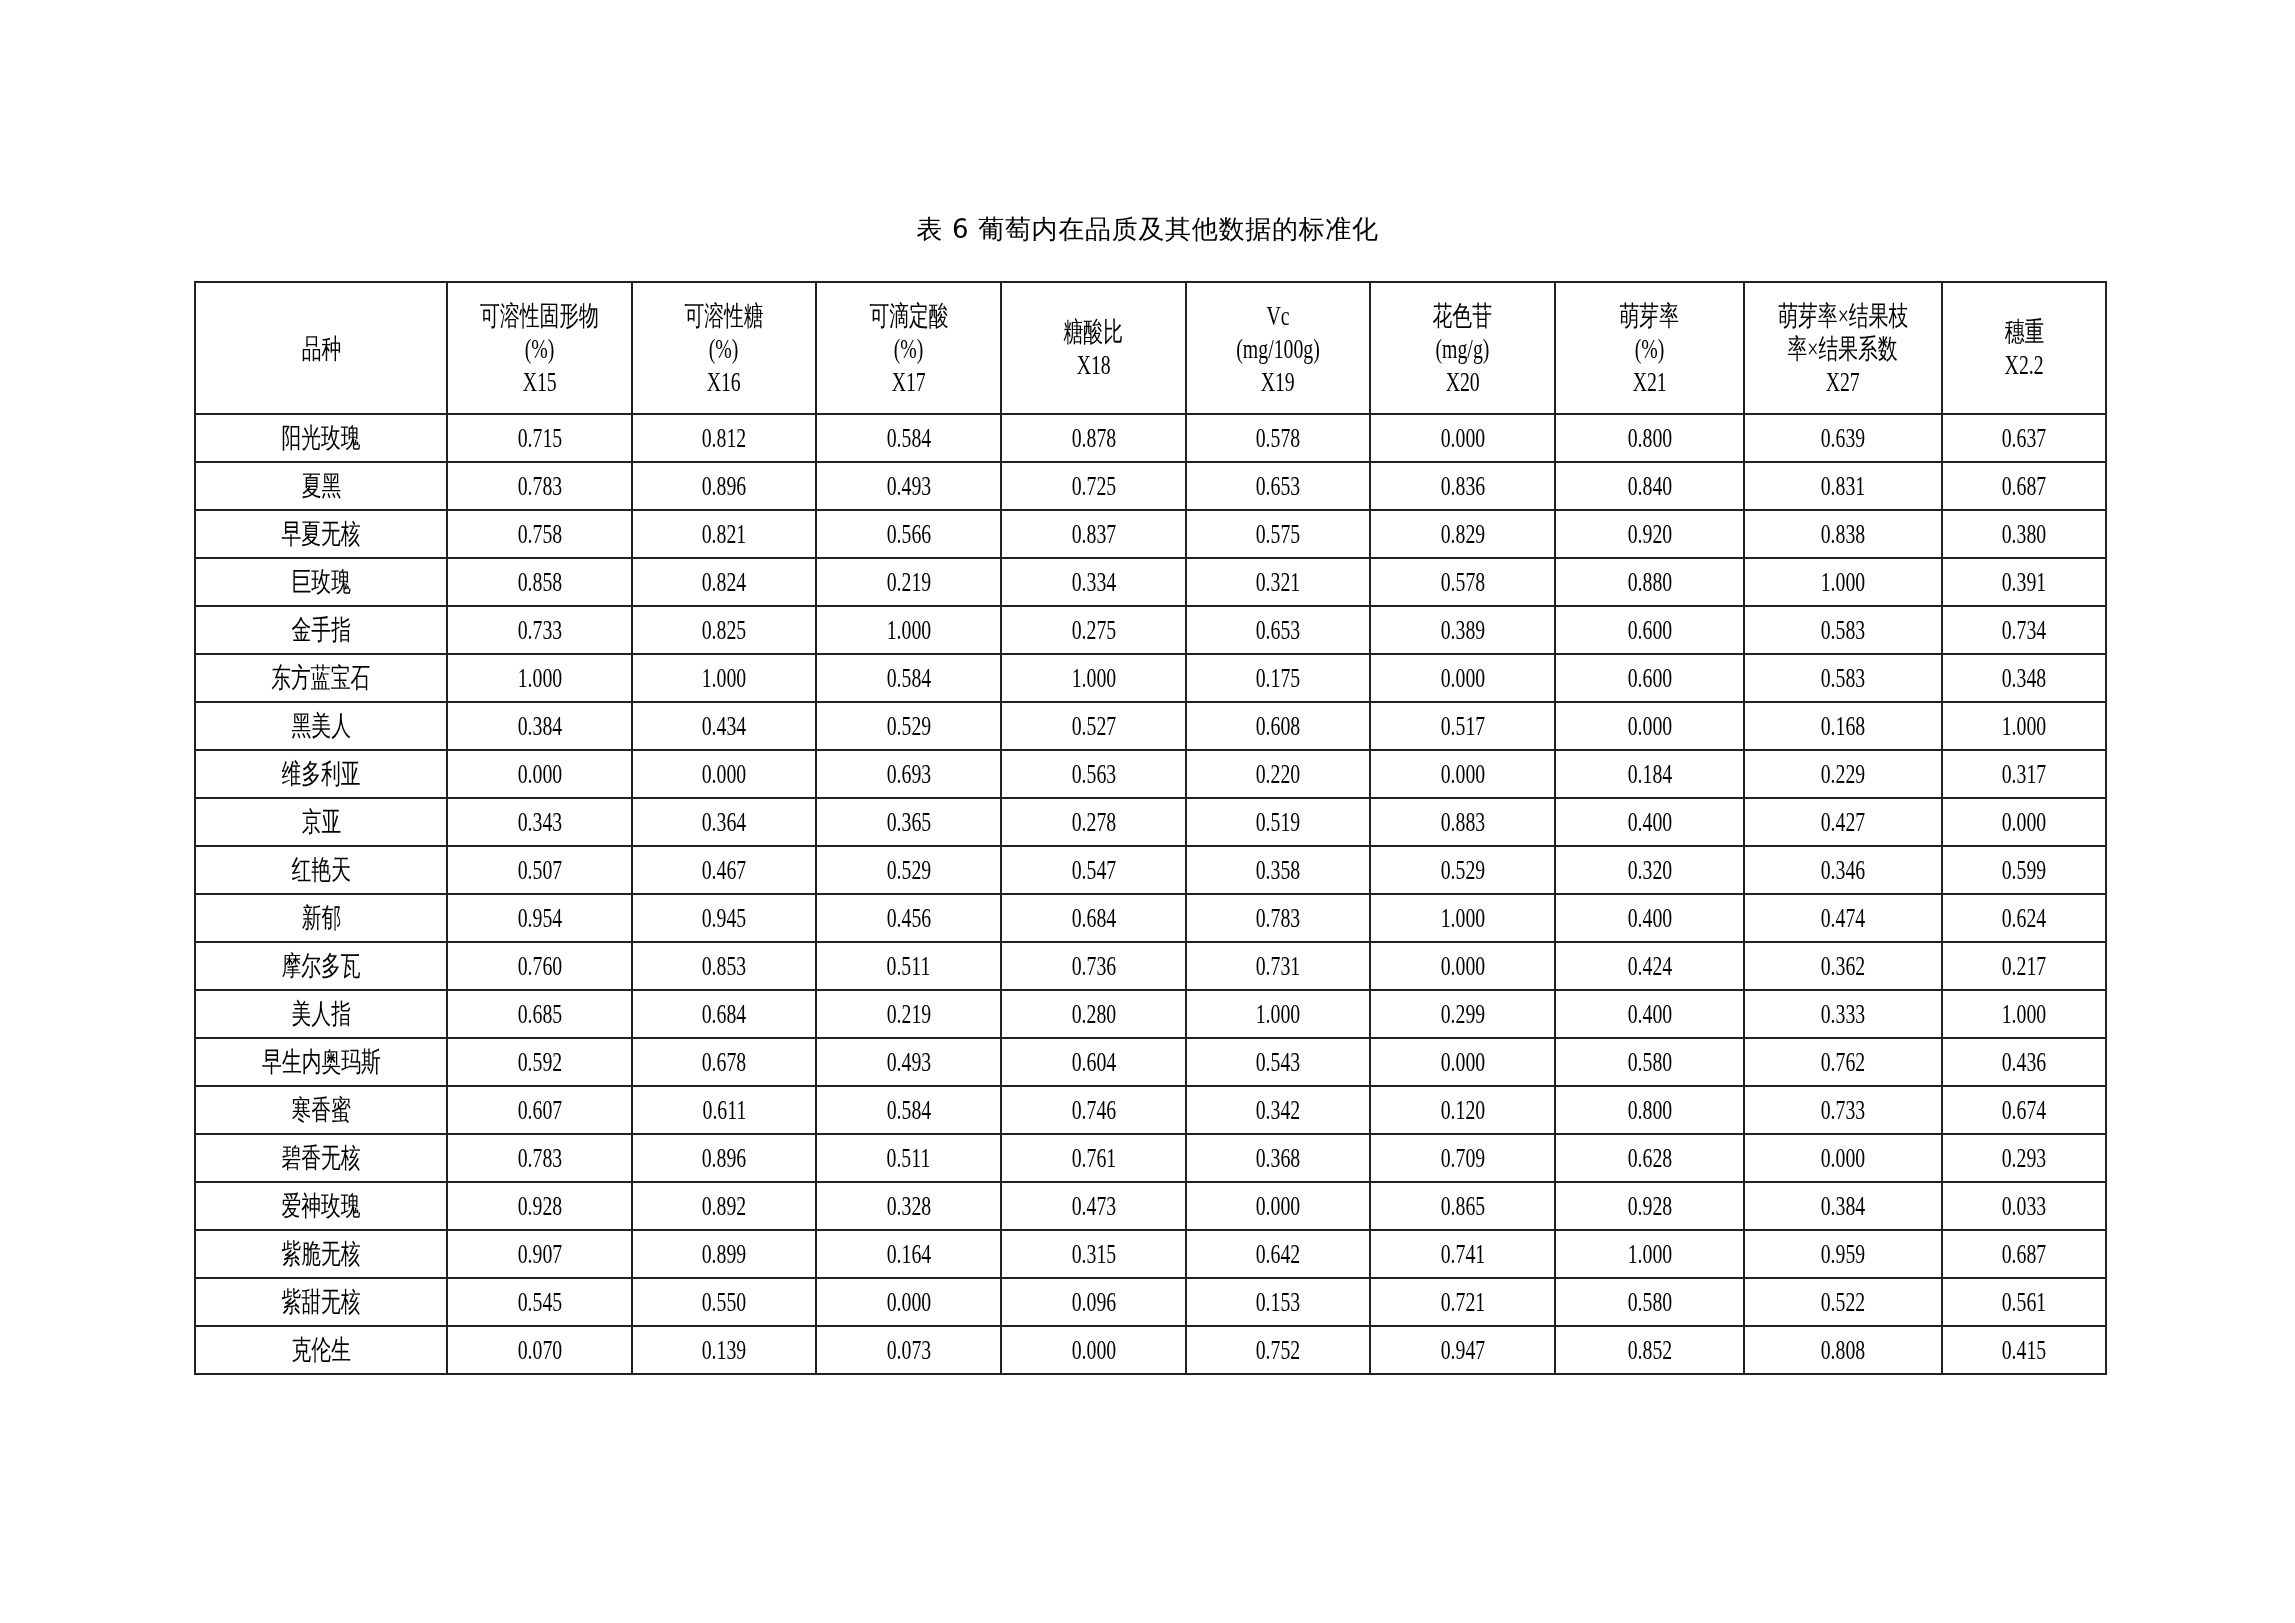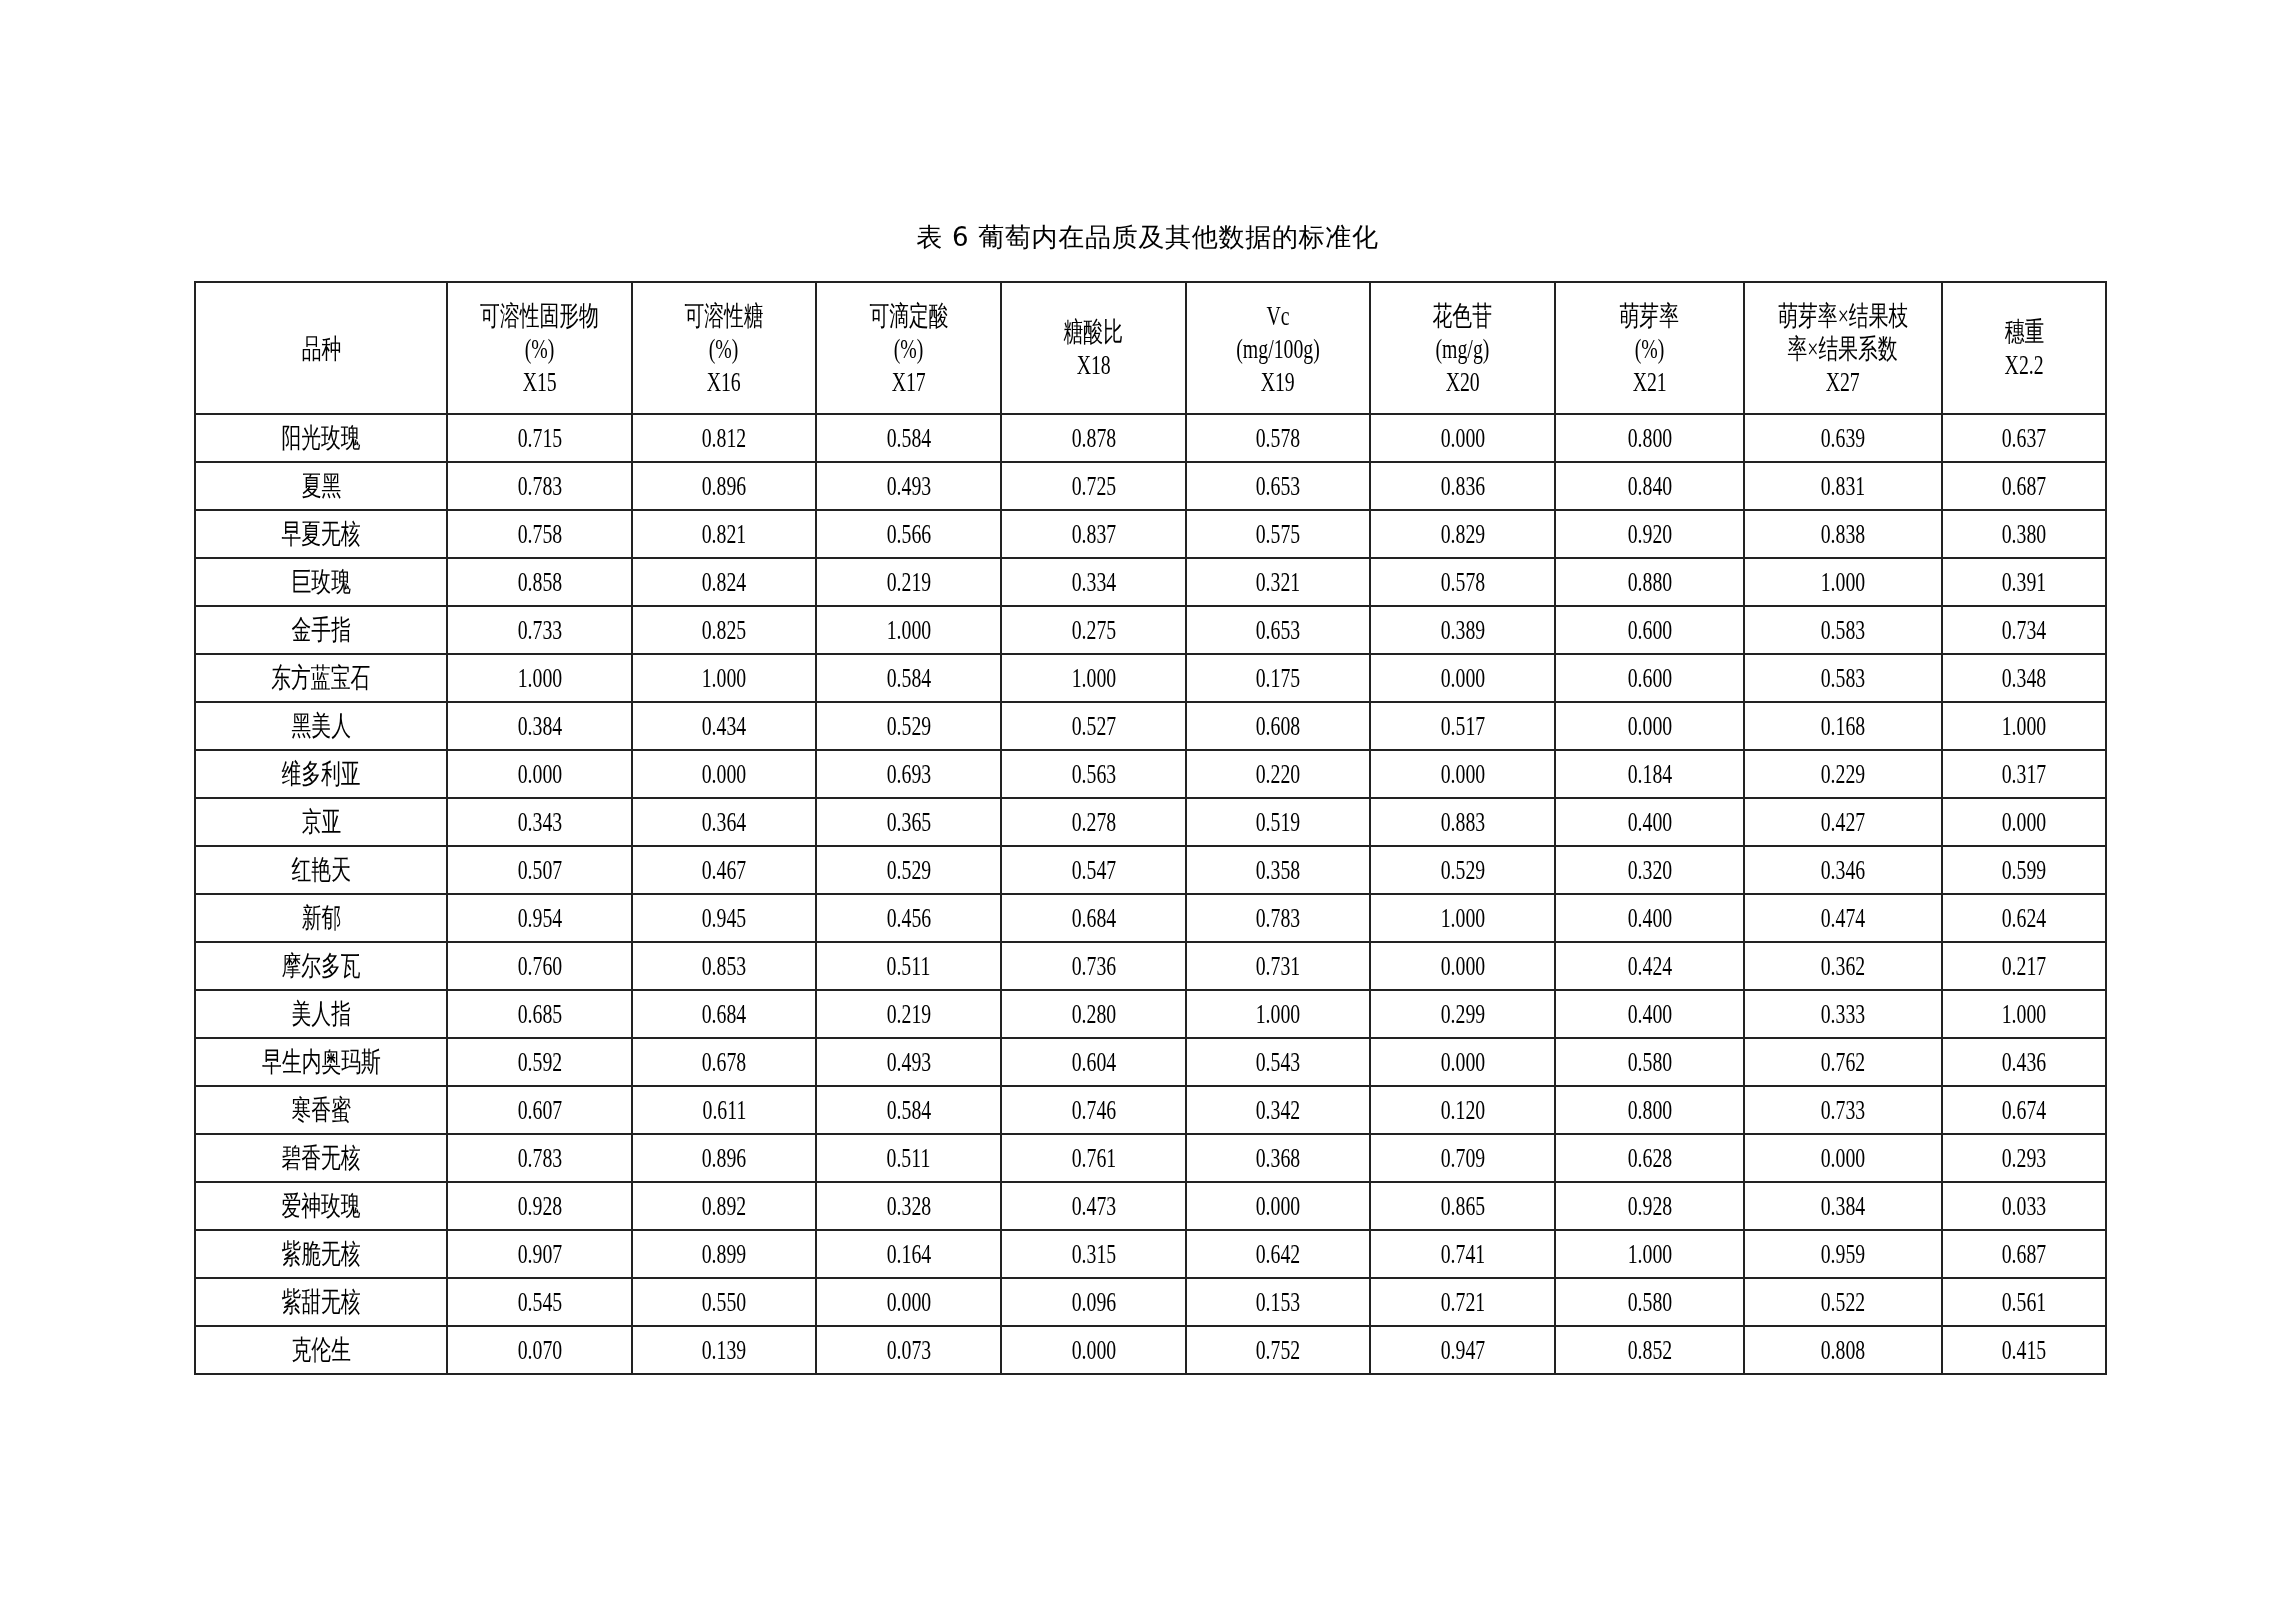--- a/index.html
+++ b/index.html
@@ -1,19 +1,19 @@
 <!DOCTYPE html>
 <html style="font-size:10.5px"><head>
 <meta charset="utf-8">
 <style>
   html, body { margin: 0; padding: 0; background: #ffffff; }
   body { width: 2295px; height: 1623px; position: relative; overflow: hidden;
          font-family: "Liberation Serif", "DejaVu Serif", serif; color: #000; }
   .title {
-    position: absolute; left: 0; top: 216px; width: 2295px; text-align: center;
+    position: absolute; left: 0; top: 208px; width: 2295px; text-align: center;
     font-family: "DejaVu Sans", "Liberation Sans", sans-serif;
     font-size: 26px; line-height: 43px; letter-spacing: 0.7px;
   }
   table.grid {
     position: absolute; left: 194px; top: 281px;
     border-collapse: collapse; table-layout: fixed;
     width: 1909px;
   }
   table.grid td, table.grid th {
     border: 2px solid #222; padding: 0; text-align: center; vertical-align: middle;

